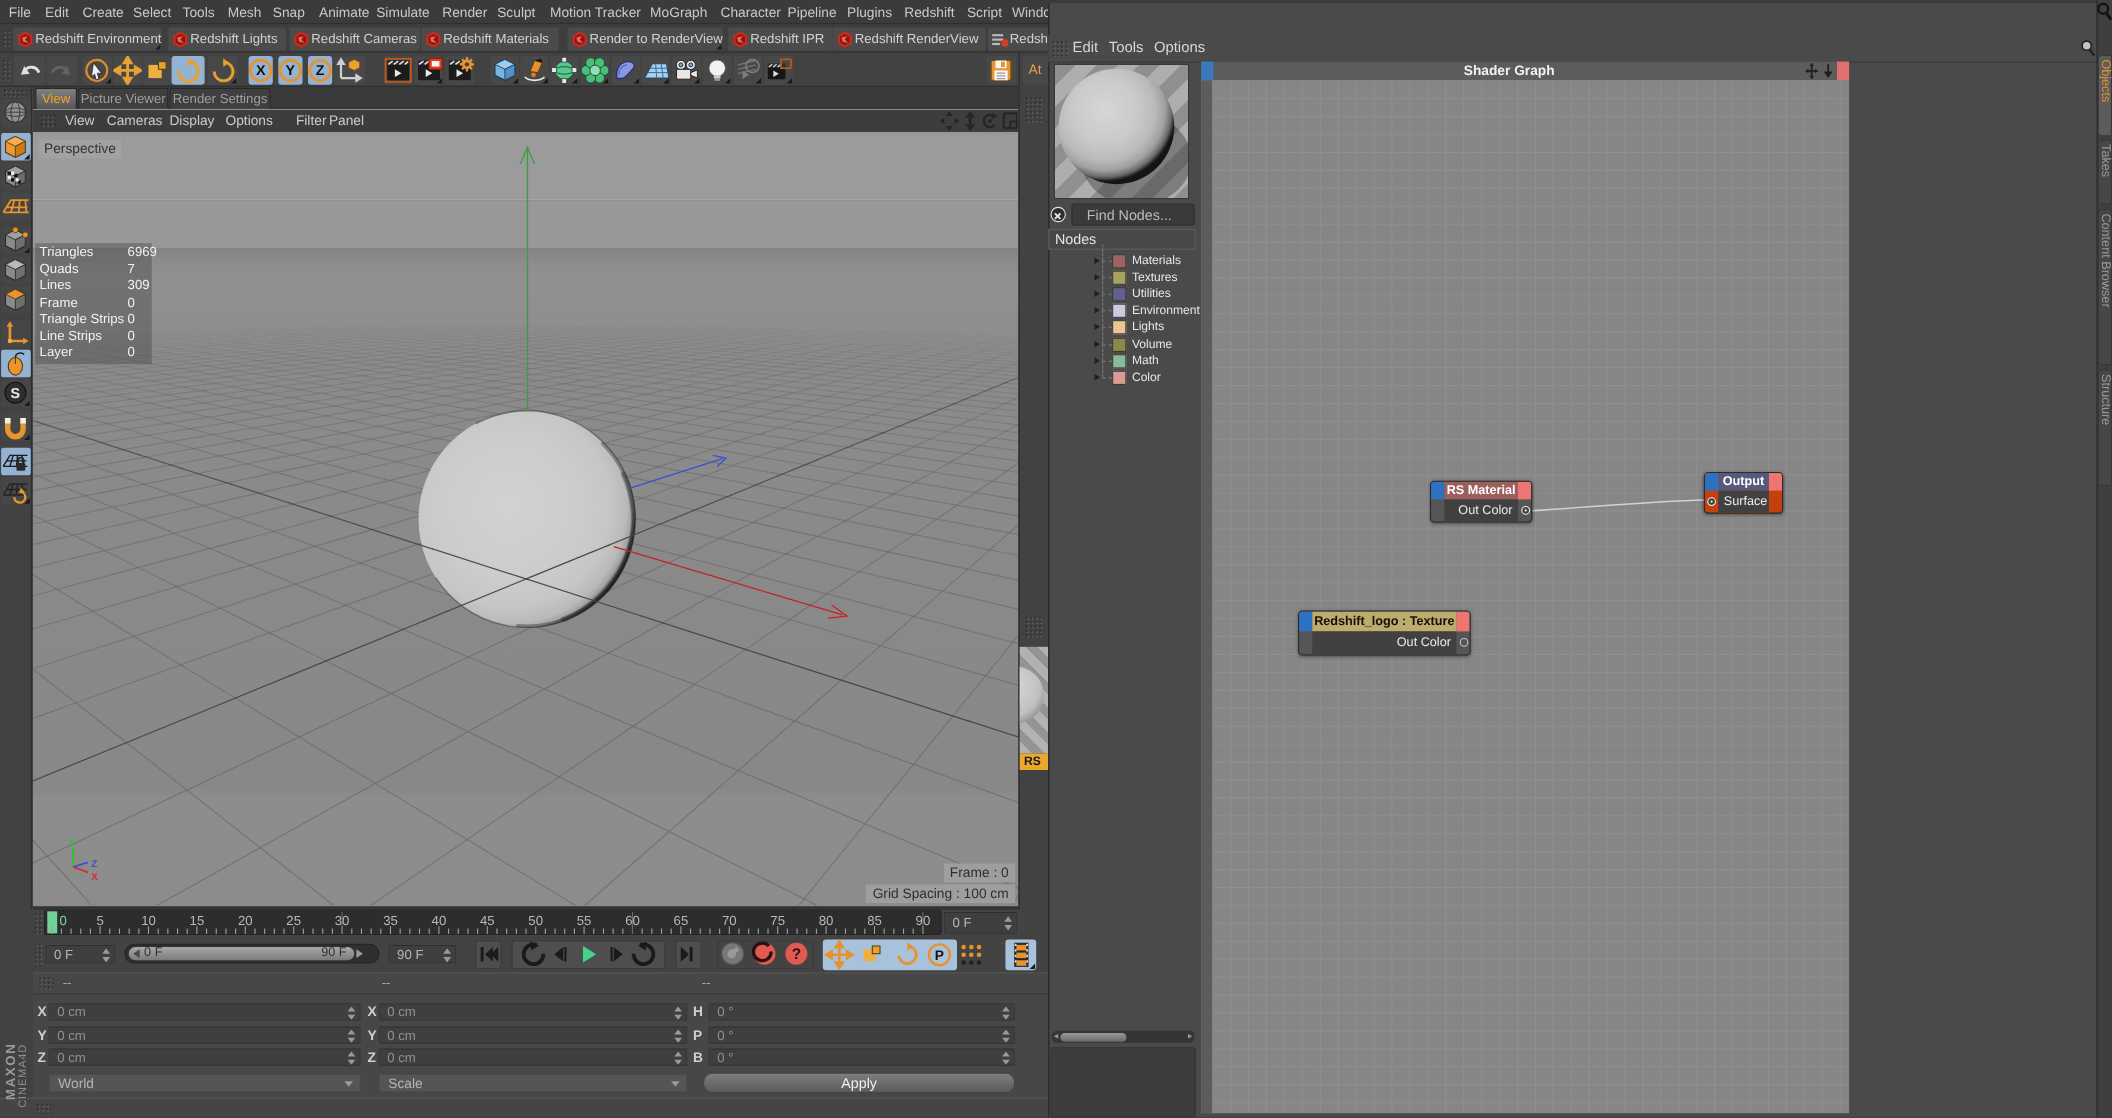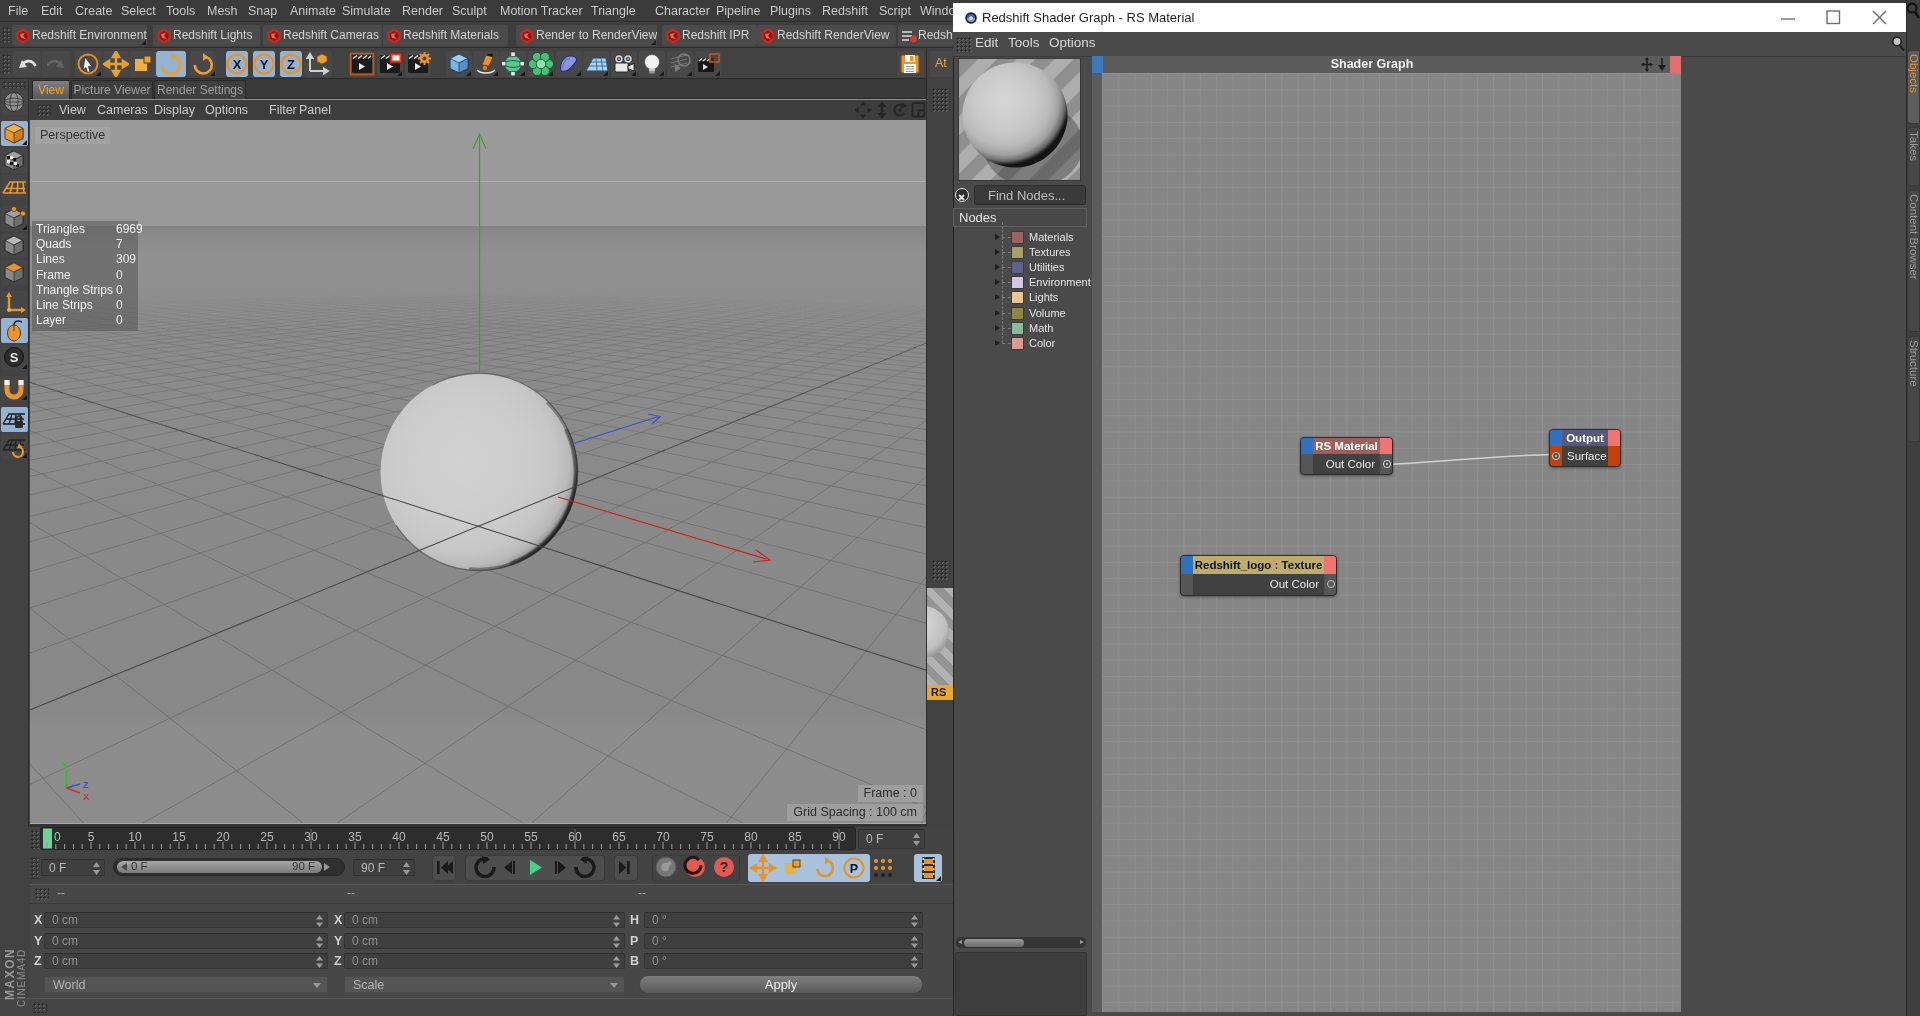--- a/index.html
+++ b/index.html
@@ -24,21 +24,21 @@
 <div class="mitem" style="left:75px">Create</div>
 <div class="mitem" style="left:121px">Select</div>
 <div class="mitem" style="left:166px">Tools</div>
 <div class="mitem" style="left:207px">Mesh</div>
 <div class="mitem" style="left:248px">Snap</div>
 <div class="mitem" style="left:290px">Animate</div>
 <div class="mitem" style="left:342px">Simulate</div>
 <div class="mitem" style="left:402px">Render</div>
 <div class="mitem" style="left:452px">Sculpt</div>
 <div class="mitem" style="left:500px">Motion Tracker</div>
-<div class="mitem" style="left:591px">Triangle</div>
+<div class="mitem" style="left:591px">MoGraph</div>
 <div class="mitem" style="left:655px">Character</div>
 <div class="mitem" style="left:716px">Pipeline</div>
 <div class="mitem" style="left:770px">Plugins</div>
 <div class="mitem" style="left:822px">Redshift</div>
 <div class="mitem" style="left:879px">Script</div>
 <div class="mitem" style="left:920px">Window</div>
 <div class="abs" style="left:0;top:22px;width:1920px;height:26px;background:#3e3e3e;border-bottom:1px solid #2d2d2d"></div>
 <div class="abs dots" style="left:2px;top:27px;width:9px;height:17px"></div>
 <div class="rsbtn corner" style="left:12px;width:135px">
       <svg class="rsico" viewBox="0 0 16 16">
@@ -2269,37 +2269,20 @@
         <path d="M4.5 12 L8 7.5 L1 7.5 Z" fill="#9a9a9a"></path>
       </svg></div>
 <div class="abs" style="left:44px;top:976px;width:284px;height:17px;background:#555555;border-radius:2px;border:1px solid #494949;color:#b4b4b4;font-size:12.5px;line-height:16px;padding-left:8px">World<div style="position:absolute;right:6px;top:6px;width:0;height:0;border-top:5px solid #999;border-left:4.5px solid transparent;border-right:4.5px solid transparent"></div></div>
 <div class="abs" style="left:344px;top:976px;width:281px;height:17px;background:#555555;border-radius:2px;border:1px solid #494949;color:#b4b4b4;font-size:12.5px;line-height:16px;padding-left:8px">Scale<div style="position:absolute;right:6px;top:6px;width:0;height:0;border-top:5px solid #999;border-left:4.5px solid transparent;border-right:4.5px solid transparent"></div></div>
 <div class="abs" style="left:639px;top:975px;width:284px;height:19px;background:linear-gradient(#7e7e7e,#5a5a5a);border-radius:9px;border:1px solid #454545;color:#f0f0f0;font-size:13px;line-height:17px;text-align:center">Apply</div>
 <div class="abs" style="left:0;top:998px;width:953px;height:18px;background:#454545;border-top:1px solid #565656"></div>
 <div class="abs dots" style="left:33px;top:1003px;width:14px;height:10px"></div>
 <div class="abs" style="left:3px;top:1000px;transform:rotate(-90deg);transform-origin:0 0;color:#999999;font-size:12px;font-weight:bold;letter-spacing:1.5px;white-space:nowrap">MAXON</div>
 <div class="abs" style="left:16px;top:1007px;transform:rotate(-90deg);transform-origin:0 0;color:#8e8e8e;font-size:10px;letter-spacing:0.8px;white-space:nowrap">CINEMA4D</div>
 <div class="abs" style="left:953px;top:3px;width:953px;height:1013px;background:#4a4a4a;border-left:1px solid #222"></div>
-<div class="abs" style="left:953px;top:3px;width:953px;height:29px;background:#ffffff">
-<svg style="position:absolute;left:12px;top:9px" width="12" height="12" viewBox="0 0 12 12">
-<circle cx="6" cy="6" r="5.8" fill="#1a1e38"></circle>
-<path d="M2 6 A 4 4 0 0 1 10 6" fill="#3a62c8"></path>
-<path d="M10 6 A 4 4 0 0 1 2 6" fill="#8aa2e8"></path>
-<circle cx="6" cy="6" r="1.8" fill="#dde6ff"></circle>
-      </svg>
-<div style="position:absolute;left:29px;top:7px;color:#1f1f1f;font-size:13px">Redshift Shader Graph - RS Material</div>
-<svg style="position:absolute;left:826px;top:4px" width="110" height="21" viewBox="0 0 110 21">
-<g stroke="#707070" stroke-width="1.4" fill="none">
-<line x1="2" y1="12" x2="16" y2="12"></line>
-<rect x="48" y="4" width="12.5" height="12.5"></rect>
-<line x1="94" y1="4" x2="107" y2="17"></line>
-          <line x1="107" y1="4" x2="94" y2="17"></line>
-</g>
-      </svg>
-    </div>
 <div class="abs" style="left:953px;top:32px;width:953px;height:25px;background:#4a4a4a;border-bottom:1px solid #3a3a3a">
 <div class="dots" style="position:absolute;left:3px;top:5px;width:16px;height:15px"></div>
 <div style="position:absolute;left:22px;top:3px;color:#d8d8d8;font-size:13.5px">Edit</div>
 <div style="position:absolute;left:55px;top:3px;color:#d8d8d8;font-size:13.5px">Tools</div>
 <div style="position:absolute;left:96px;top:3px;color:#d8d8d8;font-size:13.5px">Options</div>
 <svg style="position:absolute;left:938px;top:3px" width="15" height="18" viewBox="0 0 15 18">
         <circle cx="6" cy="6.5" r="4.2" fill="#c4c4c4" stroke="#222" stroke-width="1.6"></circle>
         <line x1="9" y1="10.5" x2="13" y2="15.5" stroke="#222" stroke-width="2.2"></line>
       </svg>
 </div>

